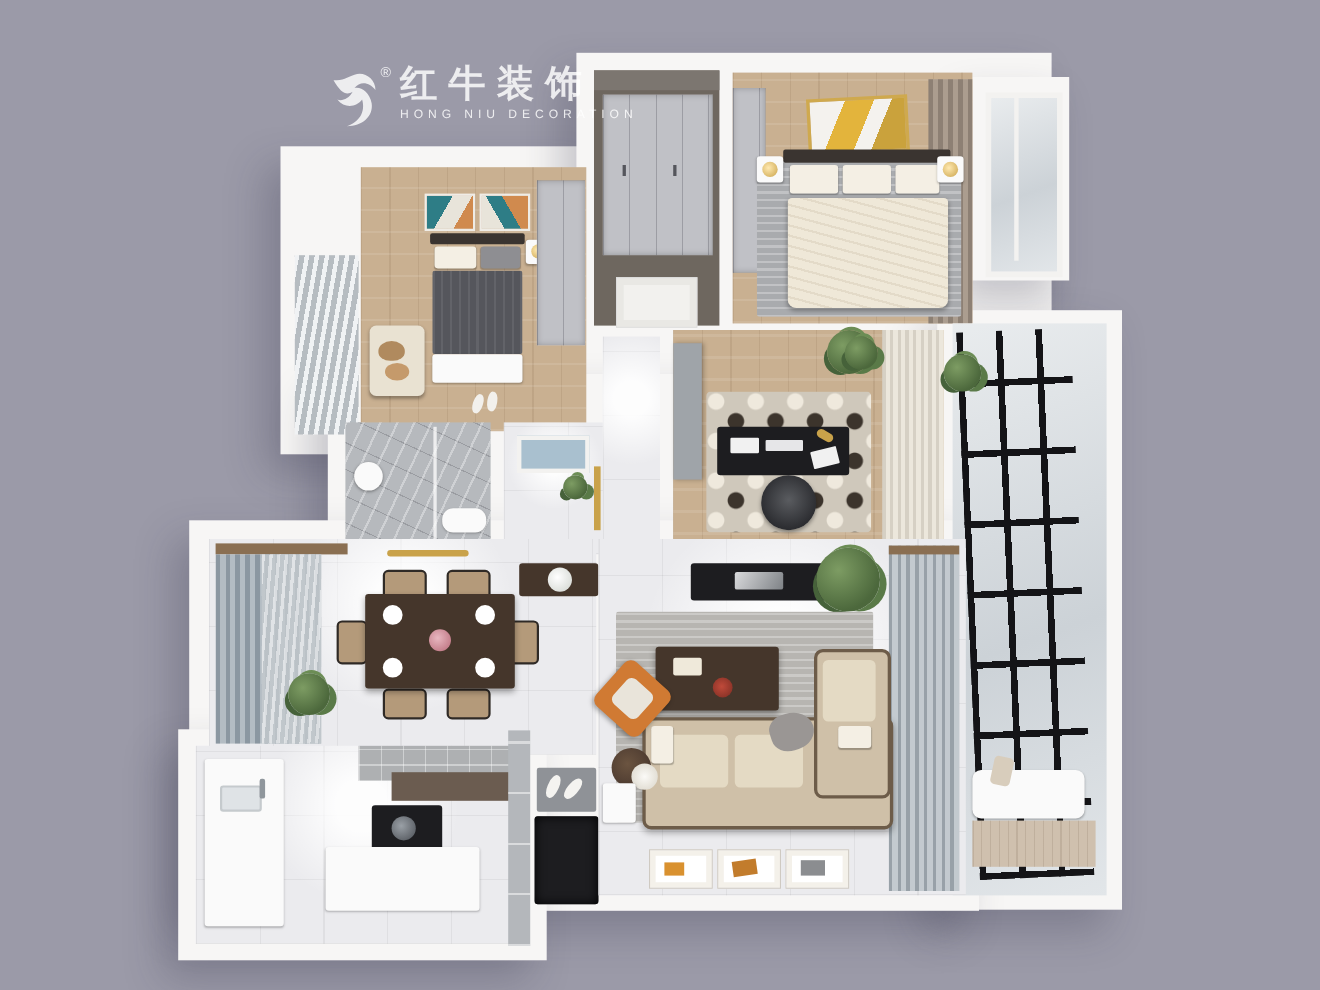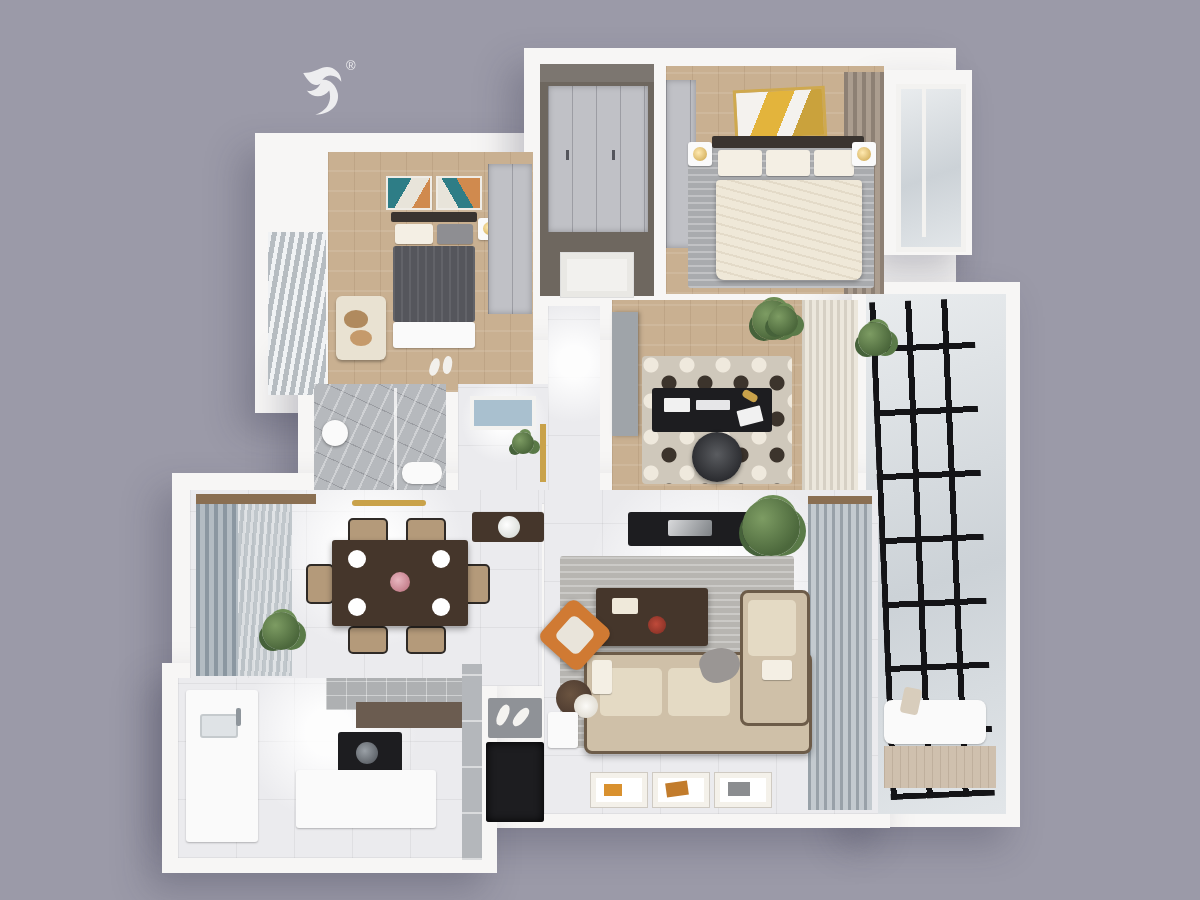--- a/index.html
+++ b/index.html
@@ -85,20 +85,24 @@
 </head>
 <body>
 
 <div class="stage">
 
   <div class="abs watermark">
     <svg class="wm-bull" viewBox="0 0 60 66">
       <path d="M6 10 C14 24 20 26 26 22 C22 30 14 32 10 30 C18 40 30 38 36 30 C40 44 32 54 20 58 C36 58 48 48 46 34 C44 22 34 16 28 18 C34 10 44 12 50 20 C50 8 38 0 28 4 C20 7 16 10 6 10 Z" fill="rgba(255,255,255,.82)"></path>
     </svg>
     <span class="wm-reg">®</span>
+    <div class="wm-text">
+      <div class="wm-cn">红牛装饰</div>
+      <div class="wm-en">HONG NIU DECORATION</div>
+    </div>
   </div>
 
   <div class="abs wblock" style="left:255px;top:133px;width:295px;height:280px;"></div>
   <div class="abs wblock" style="left:524px;top:48px;width:432px;height:300px;"></div>
   <div class="abs wblock" style="left:884px;top:70px;width:88px;height:185px;"></div>
   <div class="abs wblock" style="left:298px;top:340px;width:585px;height:183px;"></div>
   <div class="abs wblock" style="left:852px;top:282px;width:168px;height:545px;"></div>
   <div class="abs wblock" style="left:172px;top:473px;width:718px;height:355px;"></div>
   <div class="abs wblock" style="left:162px;top:663px;width:335px;height:210px;"></div>
 

